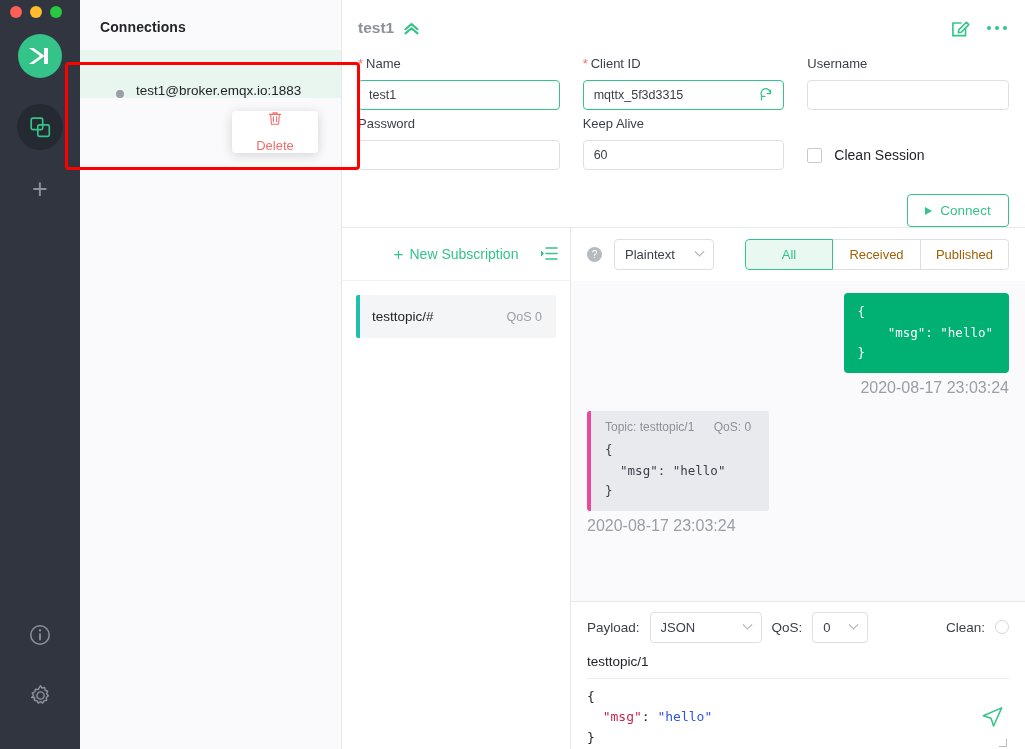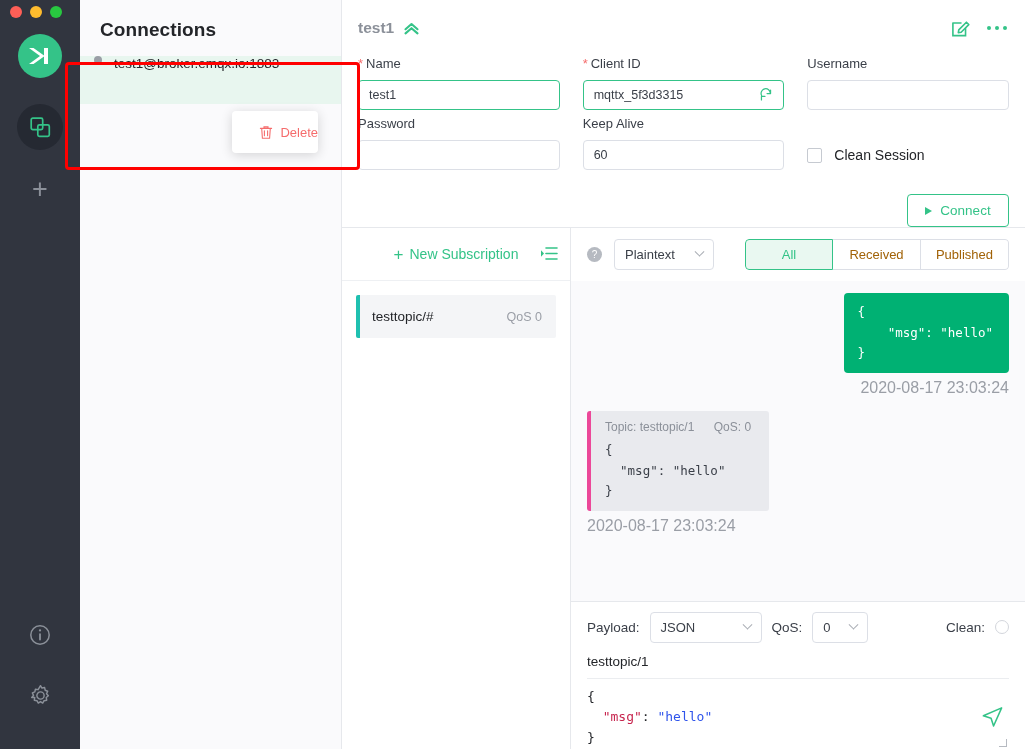--- a/index.html
+++ b/index.html
@@ -40,40 +40,40 @@
   .rail-bottom { margin-top: auto; display: flex; flex-direction: column;
     align-items: center; padding-bottom: 42px; gap: 38px; }
 
   
   .connections {
     width: 262px; flex: 0 0 262px; height: 749px;
     background: #fafafc; border-right: 1px solid #e6e8ec;
     position: relative;
   }
   .connections h1 {
-    font-size: 19px; font-weight: bold; color: #232529;
+    font-size: 14px; font-weight: bold; color: #232529;
     padding: 19px 0 0 20px; letter-spacing: .1px;
   }
   .conn-list { margin-top: 15px; }
   .conn-item {
-    height: 48px; display: flex; align-items: flex-start;
-    padding-left: 14px; background: #e8f6ef; cursor: pointer;
+    height: 48px; display: flex; align-items: flex-end;
+    padding-left: 36px; background: #e8f6ef; cursor: pointer;
   }
   .conn-dot {
     width: 8px; height: 8px; border-radius: 50%;
     background: #9a9ea6; margin-right: 12px; flex: 0 0 8px;
   }
   .conn-name { font-size: 13.5px; color: #232529; }
 
   .ctx-menu {
     position: absolute; left: 152px; top: 111px;
     width: 86px; height: 42px; background: #fff; border-radius: 4px;
     box-shadow: 0 2px 12px rgba(0,0,0,.16);
-    display: flex; align-items: center; justify-content: flex-end;
-    gap: 7px; cursor: pointer; z-index: 6;
+    display: flex; align-items: center; justify-content: space-between;
+    gap: 7px; cursor: pointer; z-index: 6; flex-direction: column;
   }
   .ctx-label { font-size: 13px; color: #f56c6c; }
 
   .annot {
     position: absolute; left: -15px; top: 62px;
     width: 295px; height: 108px;
     border: 3px solid #ff0000; border-radius: 4px;
     pointer-events: none; z-index: 8;
   }
 

